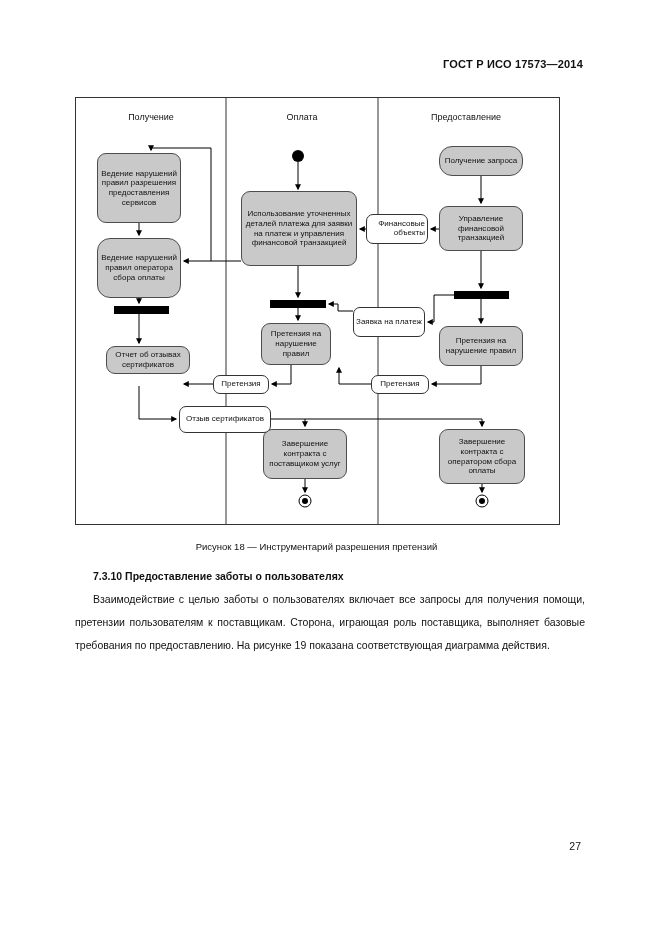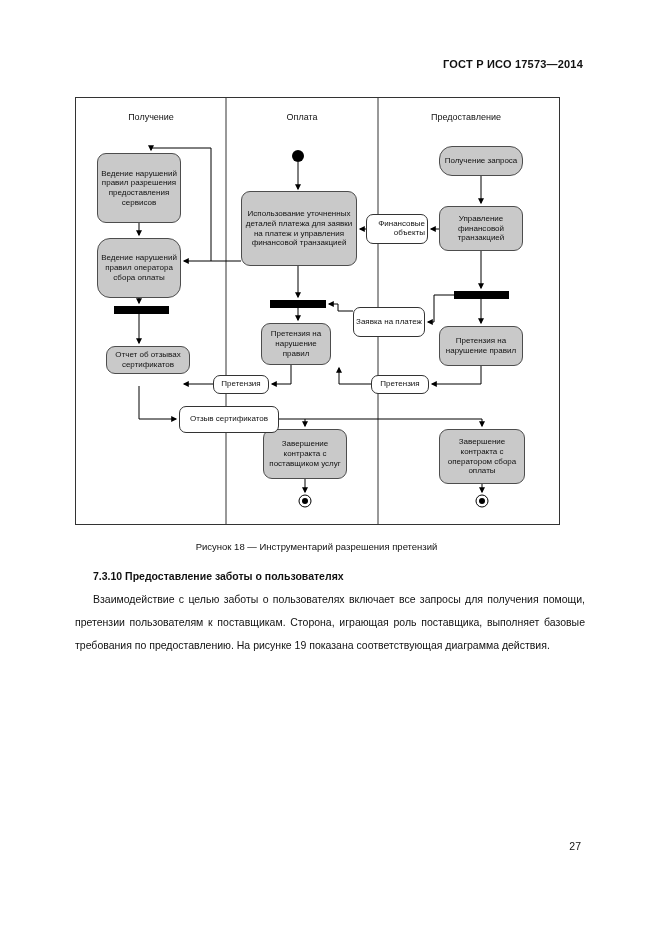--- a/index.html
+++ b/index.html
@@ -125,21 +125,21 @@
 
     <div class="activity" style="left:363px; top:48px; width:84px; height:30px;border-radius:13px;">Получение запроса</div>
     <div class="activity" style="left:363px; top:108px; width:84px; height:45px;">Управление финансовой транзакцией</div>
     <div class="activity" style="left:363px; top:228px; width:84px; height:40px;">Претензия на нарушение правил</div>
     <div class="activity" style="left:363px; top:331px; width:86px; height:55px;">Завершение контракта с оператором сбора оплаты</div>
 
     <div class="object-node" style="left:290px; top:116px; width:62px; height:30px;">Финансовые объекты</div>
     <div class="object-node" style="left:277px; top:209px; width:72px; height:30px;">Заявка на платеж</div>
     <div class="object-node" style="left:137px; top:277px; width:56px; height:19px;">Претензия</div>
     <div class="object-node" style="left:295px; top:277px; width:58px; height:19px;">Претензия</div>
-    <div class="object-node" style="left:103px; top:308px; width:100px; height:27px;">Отзыв сертификатов</div>
+    <div class="object-node" style="left:103px; top:308px; width:92px; height:27px;">Отзыв сертификатов</div>
 
   </div>
 
   <div class="figure-caption">Рисунок 18 — Инструментарий разрешения претензий</div>
 
   <div class="section-heading">7.3.10 Предоставление заботы о пользователях</div>
 
   <div class="body-text">Взаимодействие с целью заботы о пользователях включает все запросы для получения помощи, претензии пользователям к поставщикам. Сторона, играющая роль поставщика, выполняет базовые требования по предоставлению. На рисунке 19 показана соответствующая диаграмма действия.</div>
 
   <div class="page-number">27</div>

